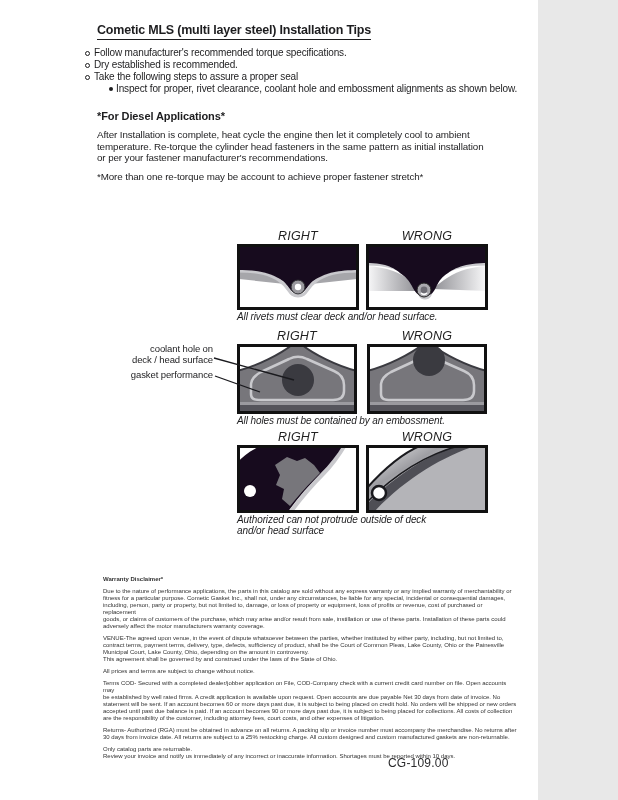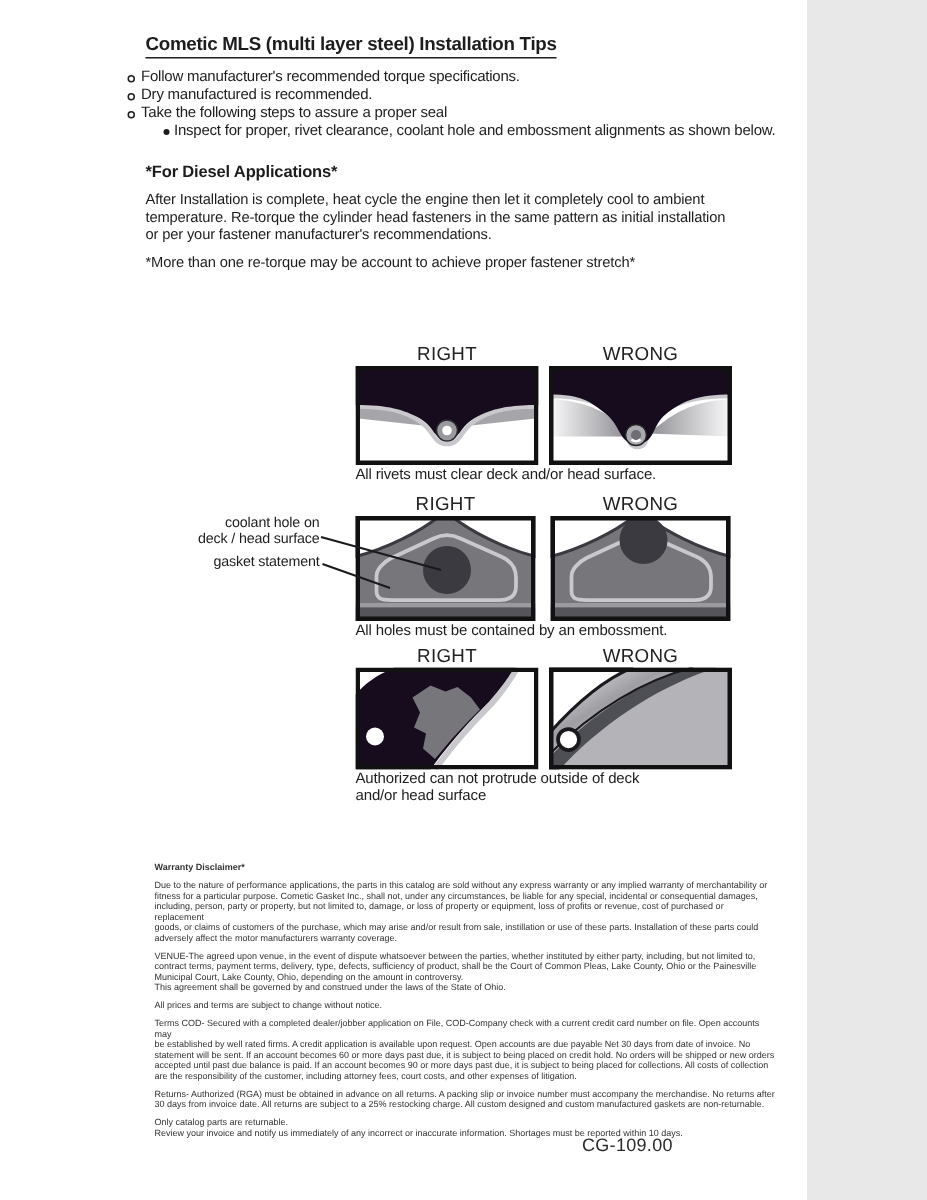--- a/index.html
+++ b/index.html
@@ -13,21 +13,21 @@
   .b-row{display:flex;align-items:flex-start;line-height:12px;font-size:10px;letter-spacing:-0.15px;text-align:right;}
   .o-marker{flex:0 0 auto;width:3px;height:3px;border:1px solid #1d1d1f;border-radius:50%;
             margin:3.5px 4px 0 0;}
   .d-marker{flex:0 0 auto;width:4px;height:4px;background:#1d1d1f;border-radius:50%;
             margin:3.5px 3px 0 0;}
   .sub{margin-left:24px;}
   .diesel-h{margin:15px 0 0 12px;font-size:11px;font-weight:bold;letter-spacing:-0.1px;}
   .para{margin:7px 0 0 12px;font-size:9.8px;line-height:11.5px;letter-spacing:-0.1px;
         white-space:pre-line;}
   
-  .diag{position:absolute;}
+  .diag{position:absolute;font-style:italic;}
   .lbl-row{display:flex;gap:7px;}
   .rw-lbl{font-size:12.5px;font-weight:500;letter-spacing:0.2px;text-align:center;color:#222;}
   .box-row{display:flex;gap:7px;margin-top:1px;}
   .dbox{display:block;}
   .caption{font-size:10px;line-height:11px;letter-spacing:-0.1px;margin-top:1px;color:#1d1d1f;}
   .callout{position:absolute;text-align:right;font-size:9.5px;line-height:10.5px;
            letter-spacing:-0.1px;color:#1d1d1f;}
   .leader-svg{position:absolute;left:120px;top:330px;pointer-events:none;}
   
   .legal{position:absolute;left:103px;top:576px;width:414px;font-size:6px;line-height:7px;
@@ -46,21 +46,21 @@
   <div class="content">
     <span class="doc-title">Cometic MLS (multi layer steel) Installation Tips</span>
 
     <div class="bullets">
       <div class="b-row">
         <span class="o-marker"></span>
         <span>Follow manufacturer's recommended torque specifications.</span>
       </div>
       <div class="b-row">
         <span class="o-marker"></span>
-        <span>Dry manufactured is recommended.</span>
+        <span>Dry established is recommended.</span>
       </div>
       <div class="b-row">
         <span class="o-marker"></span>
         <span>Take the following steps to assure a proper seal</span>
       </div>
       <div class="b-row sub">
         <span class="d-marker"></span>
         <span>Inspect for proper, rivet clearance, coolant hole and embossment alignments as shown below.</span>
       </div>
     </div>
@@ -108,21 +108,21 @@
         <circle cx="58" cy="46" r="3.4" fill="#6e6d74"></circle>
         <path d="M55,49 A4.5,4.5 0 0 0 61,49" stroke="#ffffff" stroke-width="1.6" fill="none"></path>
         <rect x="1.5" y="1.5" width="119" height="63" fill="none" stroke-width="3" stroke="#111111"></rect>
       </svg>
     </div>
     <div class="caption">All rivets must clear deck and/or head surface.</div>
   </div>
 
   <div class="callout" style="left:120px;top:344px;width:93px;white-space:pre-line;">coolant hole on
 deck / head surface</div>
-  <div class="callout" style="left:110px;top:370px;width:103px;">gasket statement</div>
+  <div class="callout" style="left:110px;top:370px;width:103px;">gasket performance</div>
 
   <div class="diag" style="left:237px;top:329px;">
     <div class="lbl-row" style="gap:10px;">
       <div class="rw-lbl" style="width:120px">RIGHT</div>
       <div class="rw-lbl" style="width:120px">WRONG</div>
     </div>
     <div class="box-row" style="gap:10px;">
       <svg class="dbox" width="120" height="70" viewBox="0 0 120 70">
         <rect width="120" height="70" fill="#77767b"></rect>
         <path d="M0,0 H56 C44,10 20,22 0,27 Z" fill="#ffffff" stroke="#3a3a40" stroke-width="2"></path>

